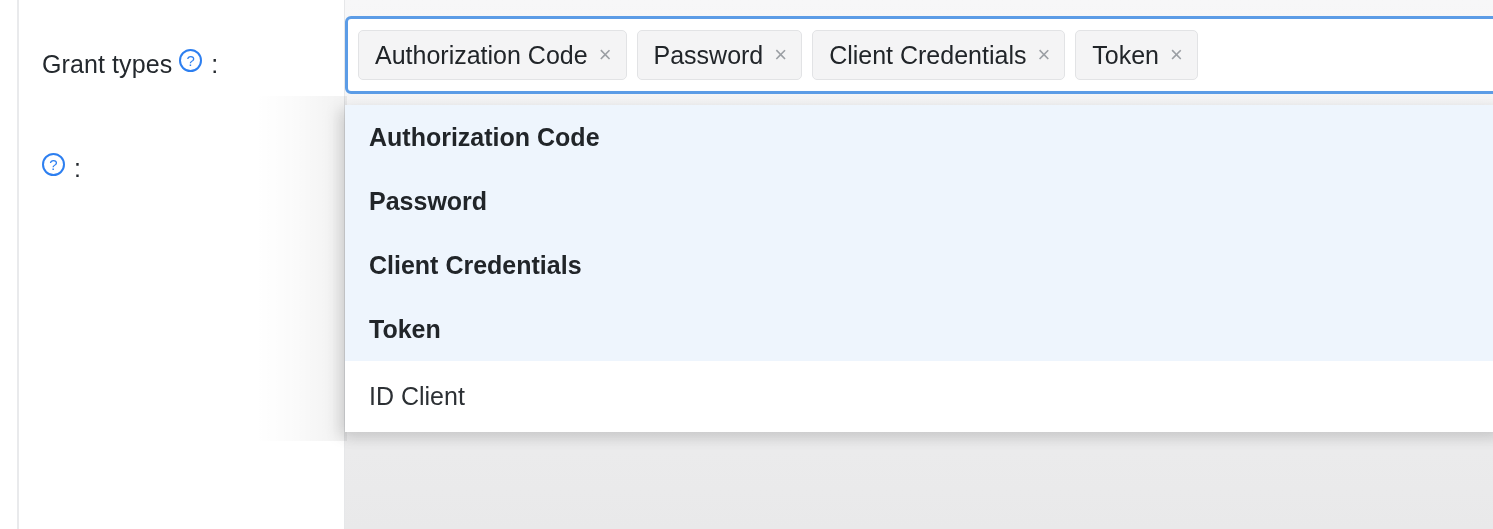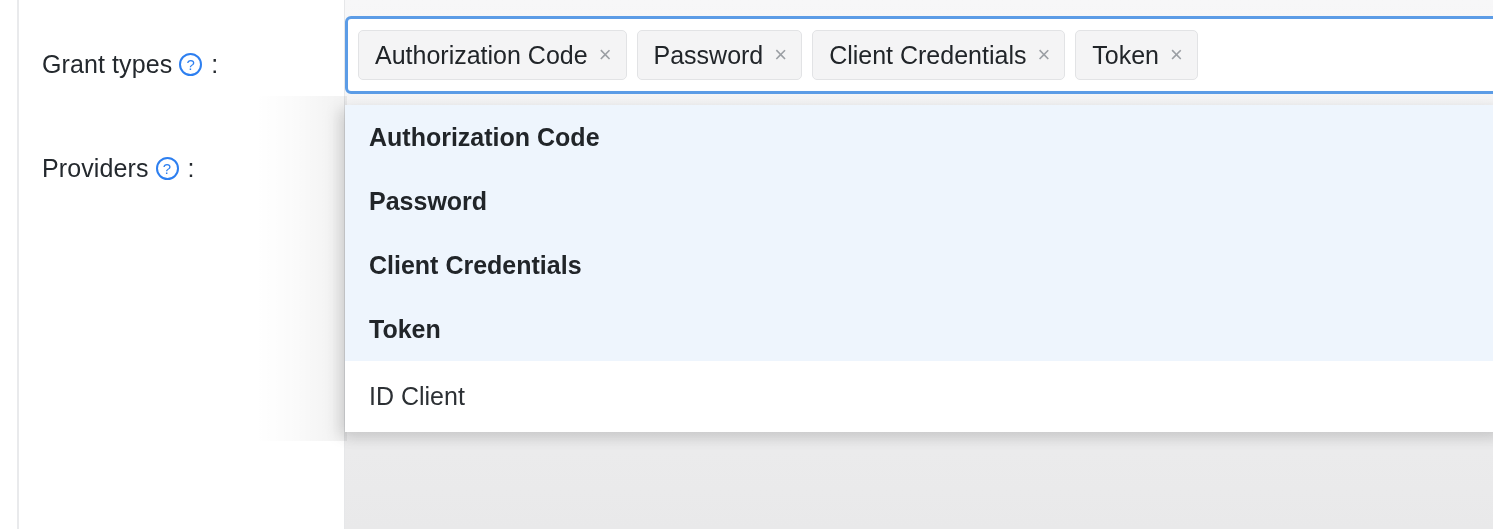--- a/index.html
+++ b/index.html
@@ -50,21 +50,21 @@
     top: 0;
     right: 0;
     bottom: 0;
     background: linear-gradient(180deg, #f7f7f8 0%, #efeff0 55%, #e9e9ea 100%);
   }
 
   
   .field-label {
     position: absolute;
     display: flex;
-    align-items: center;
+    align-items: flex-start;
     gap: 7px;
     color: #24292e;
     font-size: 25px;
     font-weight: 400;
     letter-spacing: .1px;
     white-space: nowrap;
   }
   #label-grant-types { left: 42px; top: 49px; }
   #label-providers   { left: 42px; top: 153px; }
 
@@ -204,21 +204,20 @@
   <div id="field-column-wash"></div>
   <div id="column-rule"></div>
 
   <div class="field-label" id="label-grant-types">
     <span class="label-text">Grant types</span>
     <span class="help-icon">?</span>
     <span class="label-colon">:</span>
   </div>
 
   <div class="field-label" id="label-providers">
-    <span class="label-text">Providers</span>
     <span class="help-icon">?</span>
     <span class="label-colon">:</span>
   </div>
 
   <div id="grant-types-control">
 
     <span class="tag-chip">
       <span>Authorization Code</span>
       <span class="tag-remove">×</span>
     </span>

